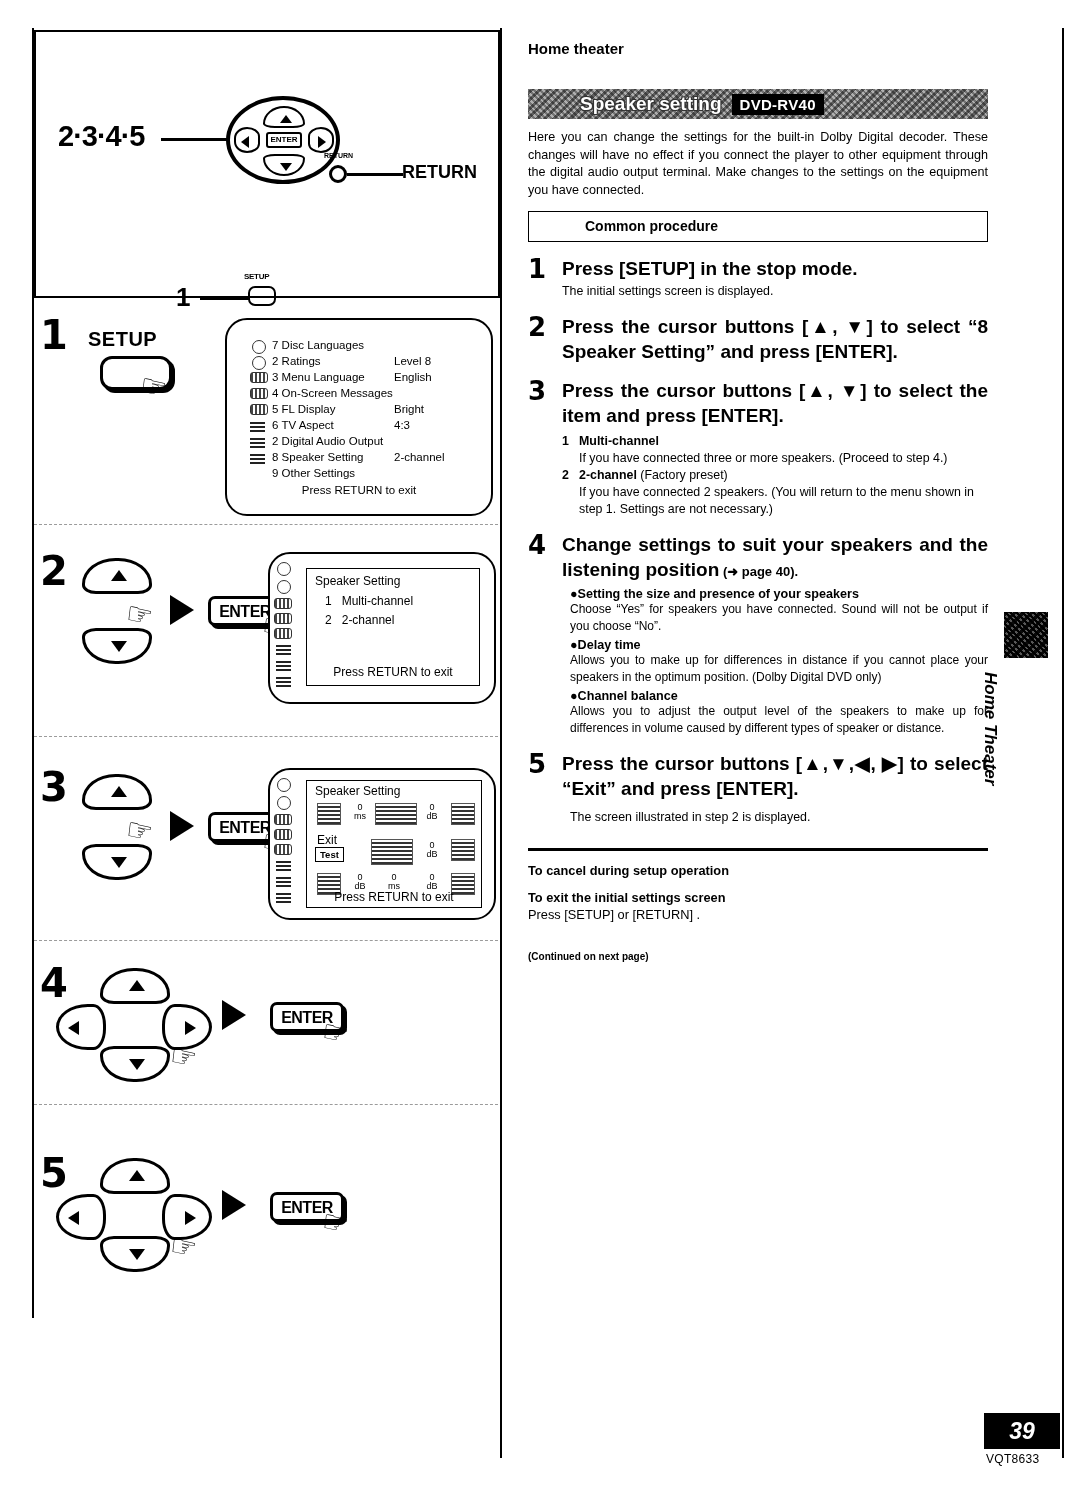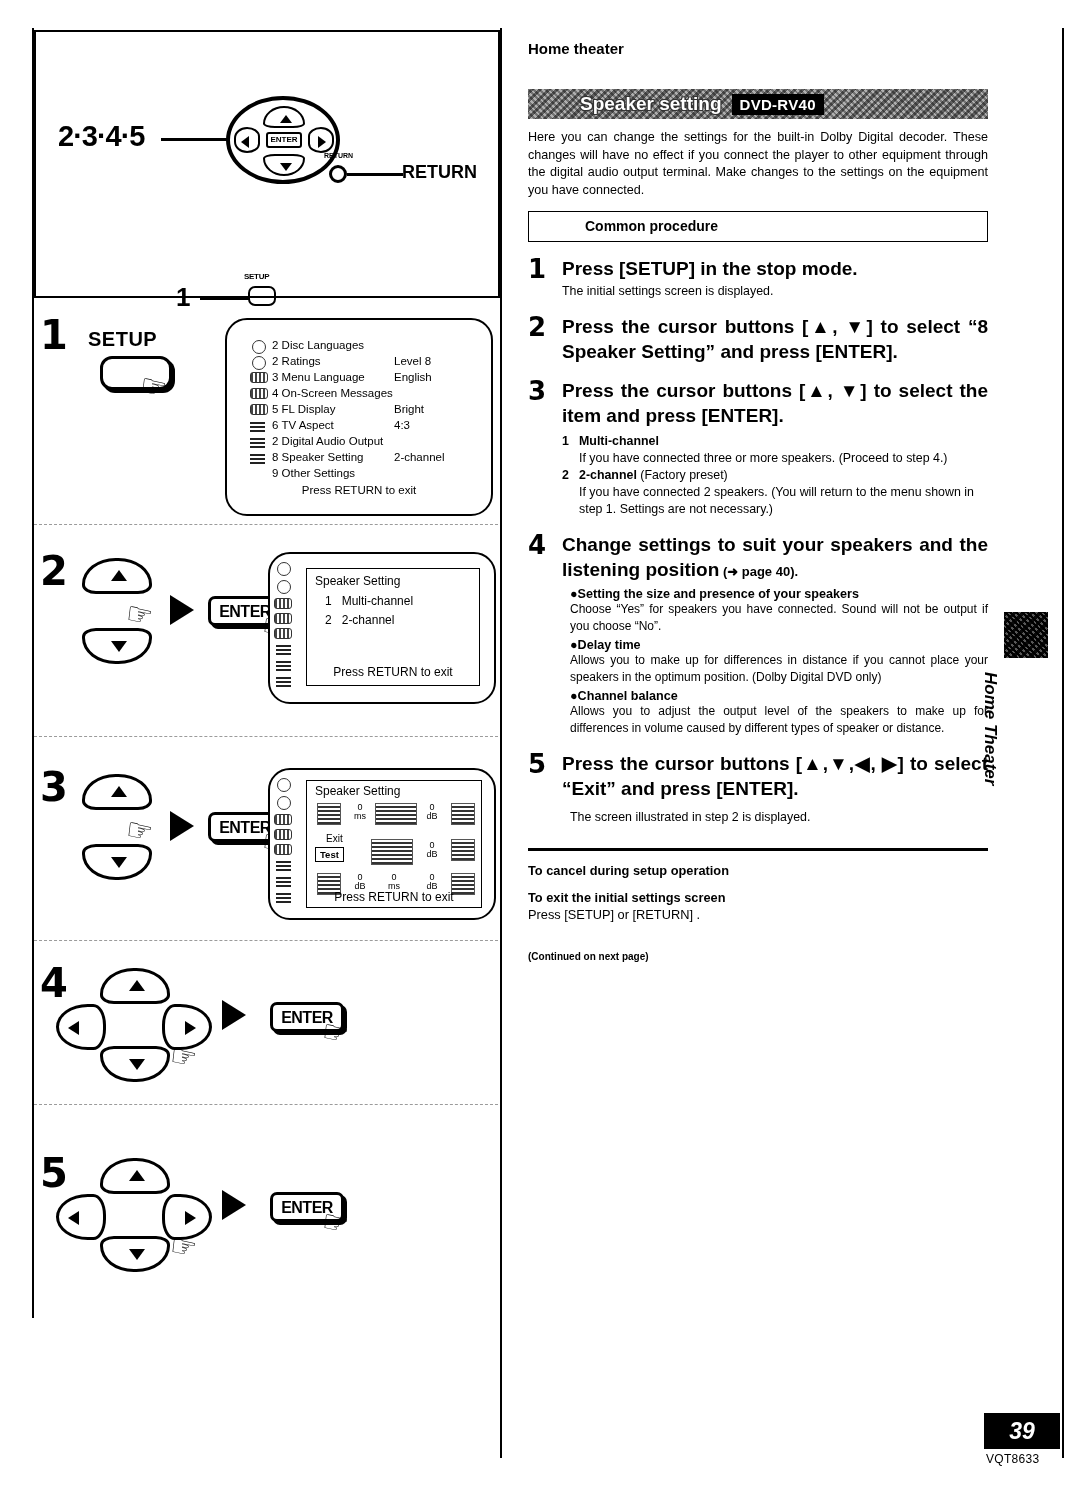--- a/index.html
+++ b/index.html
@@ -90,21 +90,21 @@
   .sp-title{font-size:12px;margin:5px 0 6px 8px;}
   .sp-item{font-size:12px;margin:0 0 5px 18px;}
   .sp-foot{font-size:12px;text-align:center;position:absolute;bottom:6px;left:0;right:0;}
   .iconcol{position:absolute;left:4px;top:8px;display:flex;flex-direction:column;gap:4px;align-items:center;}
   .spk{position:absolute;width:22px;height:20px;
      background:repeating-linear-gradient(0deg,#333 0 2px,#fff 2px 4px),
                 repeating-linear-gradient(90deg,#333 0 2px,transparent 2px 4px);
      border:1px solid #555;}
   .spk.wide{width:40px;height:20px;}
   .valtxt{position:absolute;font-size:9px;text-align:center;line-height:9px;}
-  .exit-lbl{position:absolute;font-size:10px;margin-left:9px;}
+  .exit-lbl{position:absolute;font-size:12px;}
   .test-btn{position:absolute;border:1.5px solid #000;font-size:9.5px;font-weight:bold;
      text-align:center;padding:1px 4px;background:#fff;}
 
   
   .right-col{position:absolute;left:528px;top:40px;width:460px;}
   .ht-title{font-size:15px;font-weight:bold;}
   .banner{margin-top:32px;height:30px;position:relative;
      background:repeating-linear-gradient(45deg,#8e8e8e 0 2px,#d8d8d8 2px 4px),
                 repeating-linear-gradient(-45deg,#707070 0 3px,#cfcfcf 3px 6px);
      background-blend-mode:multiply;
@@ -195,21 +195,21 @@
   <div class="setupkey" style="left:100px;top:356px;"></div>
   <span class="handicon" style="left:140px;top:372px;">☞</span>
 
   <div class="tv" style="left:225px;top:318px;width:268px;height:198px;">
     <div class="tv-inner" style="padding:8px 14px 0 14px;">
       <div id="menu-list">
           <div class="menu-row">
             <div class="mi-icon">
               <div class="ic-circle"></div>
             </div>
-            <div class="mi-label">2 Disc Languages</div>
+            <div class="mi-label">7 Disc Languages</div>
             <div class="mi-val"></div>
           </div>
           <div class="menu-row">
             <div class="mi-icon">
               <div class="ic-circle"></div>
             </div>
             <div class="mi-label">2 Ratings</div>
             <div class="mi-val">Level 8</div>
           </div>
           <div class="menu-row">

